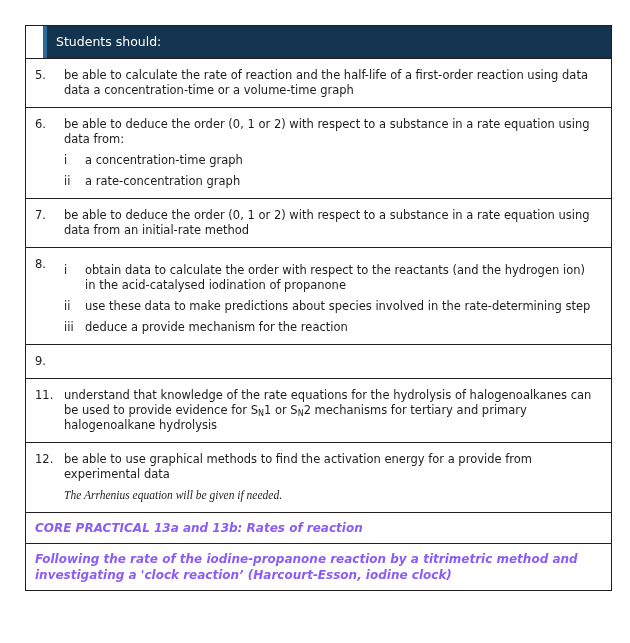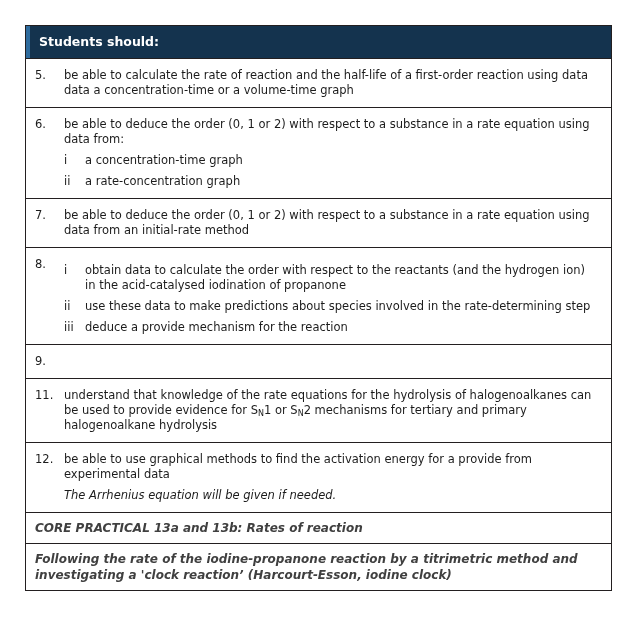--- a/index.html
+++ b/index.html
@@ -17,24 +17,25 @@
     position: absolute;
     left: 25px;
     top: 25px;
     width: 587px;
     border: 1px solid #231f20;
     background: #ffffff;
   }
   .thead {
     background: linear-gradient(90deg, #2e6b9d 0, #2e6b9d 4px, #14334e 4px);
     color: #ffffff;
-    font-weight: bold;
+    font-weight: normal;
     font-size: 12.5px;
     line-height: 16px;
     padding: 8px 10px 8px 13px;
+    margin-left: 17px;
   }
   .row {
     display: flex;
     border-top: 1px solid #231f20;
     padding: 9px 12px 9px 9px;
     font-size: 11.5px;
     line-height: 15px;
     background: #ffffff;
   }
   .num {
@@ -46,29 +47,30 @@
     display: flex;
     margin: 6px 0 0 0;
   }
   .sub .marker {
     width: 21px;
     flex-shrink: 0;
   }
   .note {
     font-style: italic;
     margin-top: 6px;
+    font-family: Liberation Serif, serif;
   }
   .practical-row {
     border-top: 1px solid #231f20;
     padding: 7px 12px 7px 9px;
     font-weight: bold;
     font-style: italic;
     font-size: 12px;
     line-height: 16px;
-    color: #404040;
+    color: #8b5cf6;
     background: #ffffff;
   }
   sub {
     font-size: 8px;
     line-height: 0;
     vertical-align: -2px;
   }
 </style>
 </head>
 <body>

